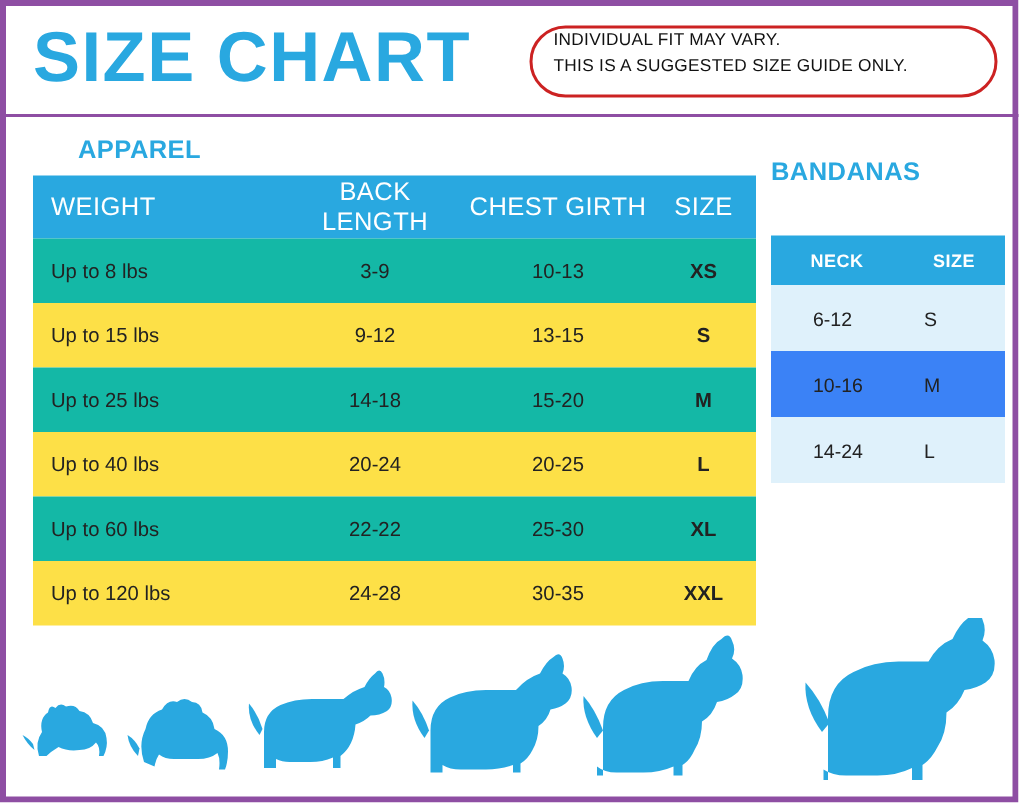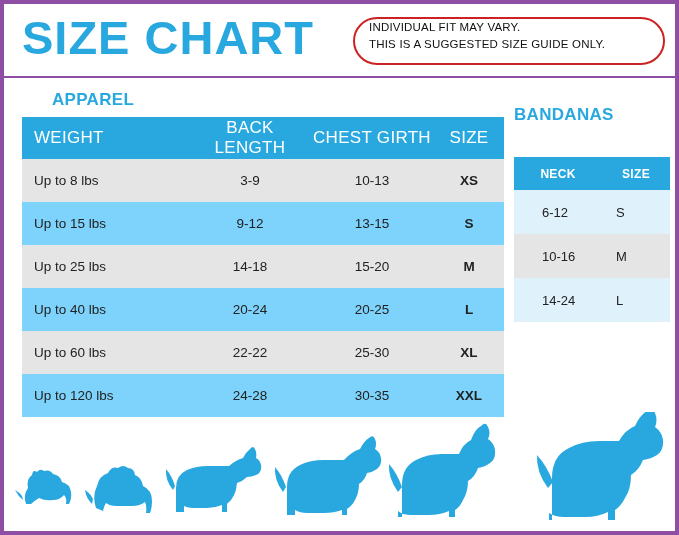--- a/index.html
+++ b/index.html
@@ -80,22 +80,22 @@
     font-weight:normal;
     height:33px;
     letter-spacing:0.3px;
   }
   .apparel td{
     height:41px;
     font-size:13.5px;
     color:#222;
     text-align:center;
   }
-  .apparel tr.dark td{ background:#e5e5e5;margin-left:24px; }
-  .apparel tr.light td{ background:#7dd3fc; }
+  .apparel tr.dark td{ background:#14b8a6;margin-left:24px; }
+  .apparel tr.light td{ background:#fde047; }
   .apparel td.weight{
     text-align:left;
     padding-left:12px;
     font-size:13.5px;
   }
   .apparel td.size{ font-weight:bold; }
   .apparel th.c-weight{ text-align:left; padding-left:12px; }
   
   .collar-label{
     left:510px; top:100px;
@@ -116,21 +116,21 @@
     height:31px;
     letter-spacing:0.3px;
   }
   .collars td{
     height:42px;
     font-size:13px;
     color:#222;
     text-align:left;
     padding-left:28px;
   }
-  .collars tr.dark td{ background:#e5e5e5; }
+  .collars tr.dark td{ background:#3b82f6; }
   .collars tr.light td{ background:#dff1fb; }
   .collars td.sz{ padding-left:14px; }
   
   .dogs{
     position:absolute;
     left:0; bottom:4px;
     width:679px;height:115px;
   }
 </style>
 </head>

